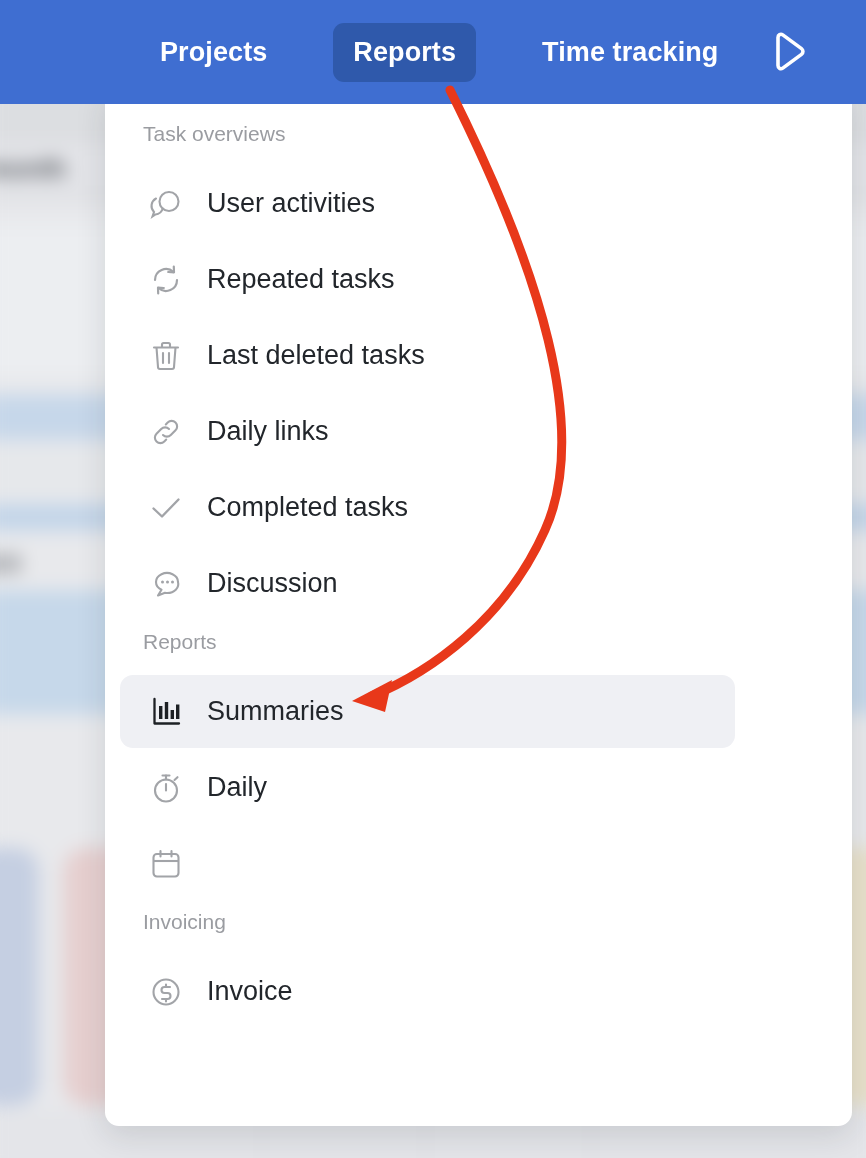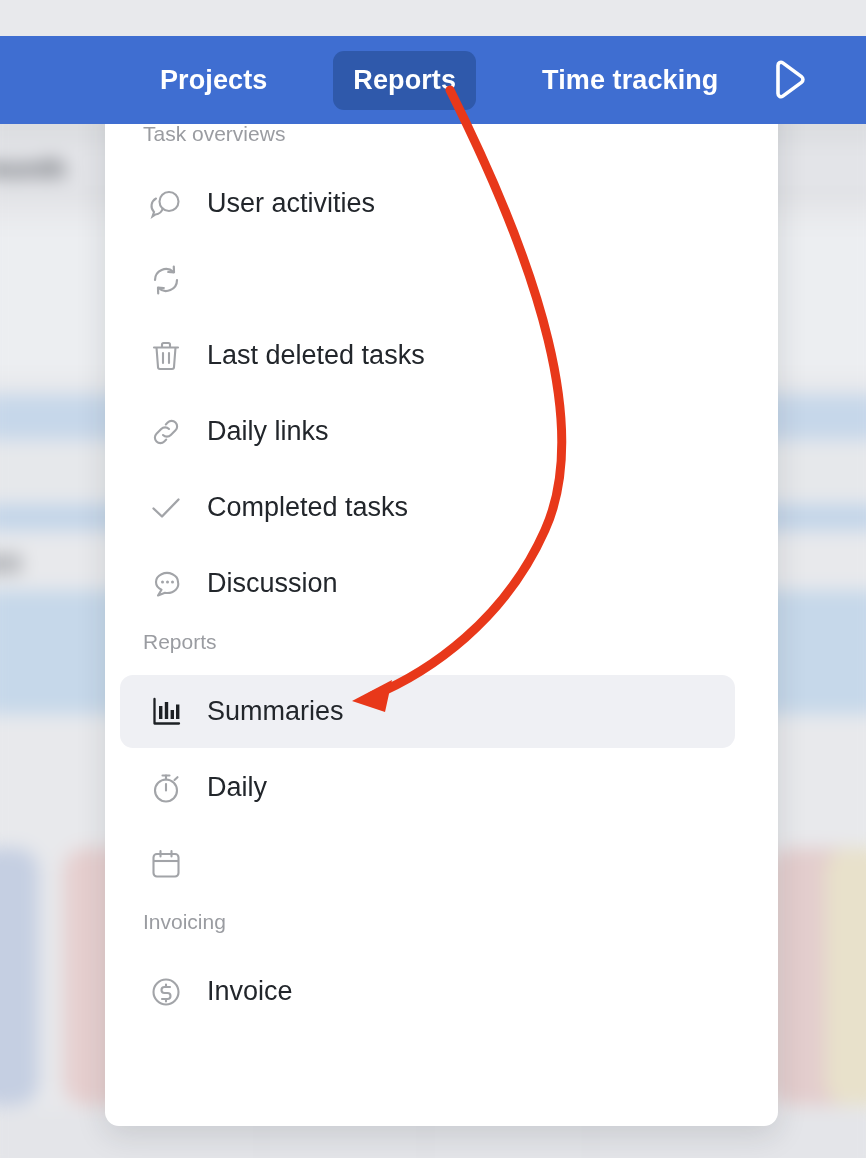--- a/index.html
+++ b/index.html
@@ -77,26 +77,25 @@
   .bg-col-sep {
     position: absolute;
     top: 1094px; width: 2px; height: 64px;
     background: #dcdde1;
   }
 
   
   #topnav {
     position: absolute;
     left: 0; top: 0;
-    width: 866px; height: 88px;
+    width: 866px; height: 104px;
     background: #3f6ed1;
     display: flex;
     align-items: center;
     z-index: 30;
-    margin-top: 36px;
   }
   .nav-item {
     color: #ffffff;
     font-size: 27px;
     font-weight: 700;
     letter-spacing: 0.1px;
     padding: 14px 20px;
     border-radius: 11px;
     white-space: nowrap;
     cursor: pointer;
@@ -108,21 +107,21 @@
     margin-left: 28px;
     display: flex; align-items: center; justify-content: center;
     width: 46px; height: 46px;
     cursor: pointer;
   }
 
   
   #dropdown {
     position: absolute;
     left: 105px; top: 88px;
-    width: 673px; height: 1038px;
+    width: 747px; height: 1038px;
     background: #ffffff;
     border-radius: 0 0 14px 14px;
     box-shadow: 0 10px 30px rgba(30,35,45,0.13);
     z-index: 20;
     overflow: hidden;
   }
 
   .group-label {
     position: absolute;
     left: 38px;
@@ -222,20 +221,21 @@
     </div>
 
     <div class="menu-item" style="top:155px">
       <span class="mi-icon">
         <svg width="34" height="34" viewBox="0 0 34 34" fill="none">
           <path d="M6 17 A11 11 0 0 1 24.5 9 M28 17 A11 11 0 0 1 9.5 25" stroke="#a2a4a8" stroke-width="2.2" stroke-linecap="round" fill="none"></path>
           <path d="M24.8 3.5 L25 9.4 L19.2 9" stroke="#a2a4a8" stroke-width="2.2" stroke-linecap="round" stroke-linejoin="round" fill="none"></path>
           <path d="M9.2 30.5 L9 24.6 L14.8 25" stroke="#a2a4a8" stroke-width="2.2" stroke-linecap="round" stroke-linejoin="round" fill="none"></path>
         </svg>
       </span>
+      <span class="mi-label">Repeated tasks</span>
     </div>
 
     <div class="menu-item" style="top:231px">
       <span class="mi-icon">
         <svg width="34" height="34" viewBox="0 0 34 34" fill="none">
           <path d="M5 8.5 H29" stroke="#a2a4a8" stroke-width="2.1" stroke-linecap="round"></path>
           <path d="M13 8.5 V5.5 A1.5 1.5 0 0 1 14.5 4 H19.5 A1.5 1.5 0 0 1 21 5.5 V8.5" stroke="#a2a4a8" stroke-width="2.1" fill="none"></path>
           <path d="M7.5 8.5 L9 28 A2 2 0 0 0 11 30 H23 A2 2 0 0 0 25 28 L26.5 8.5" stroke="#a2a4a8" stroke-width="2.1" stroke-linejoin="round" fill="none"></path>
           <path d="M14 14 V24 M20 14 V24" stroke="#a2a4a8" stroke-width="2.1" stroke-linecap="round"></path>
         </svg>

